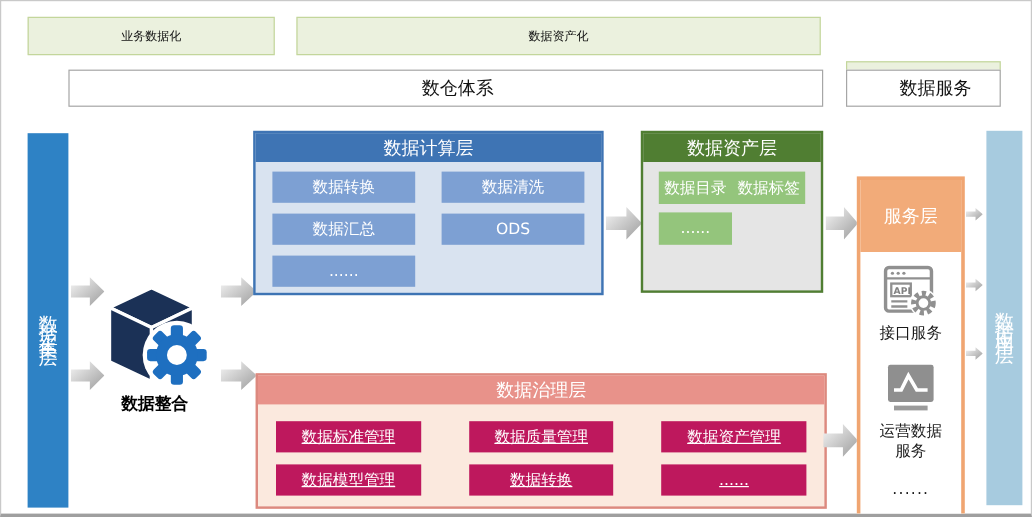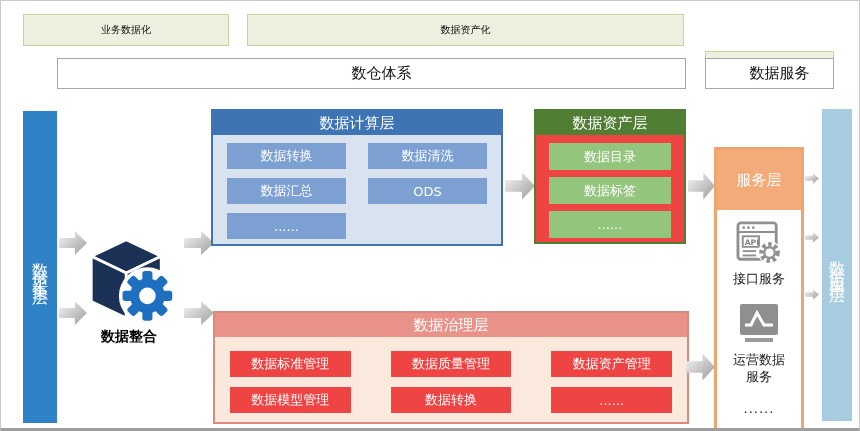--- a/index.html
+++ b/index.html
@@ -18,28 +18,28 @@
   .bar-collect{background:#2e82c5;}
   .bar-app{background:#a7cbdf;}
   
   .layer{display:flex;flex-direction:column;}
   .layer-header{display:flex;align-items:center;justify-content:center;color:#fff;font-size:15px;flex:0 0 auto;}
   .comp{background:#d9e3f0;border:2px solid #3e74b4;}
   .comp .layer-header{background:#3e74b4;height:24px;}
   .comp-grid{display:grid;grid-template-columns:1fr 1fr;column-gap:22px;row-gap:9px;padding:8px 14px;}
   .cell{height:26px;display:flex;align-items:center;justify-content:center;color:#fff;font-size:13px;}
   .comp-cell{background:#7da0d3;}
-  .asset{background:#ef4444;border:2px solid #507e32;}
+  .asset{background:#e5e5e5;border:2px solid #507e32;}
   .asset .layer-header{background:#507e32;height:24px;}
-  .asset-grid{display:grid;grid-template-columns:1fr;row-gap:7px;padding:8px 13px;}
+  .asset-grid{display:grid;grid-template-columns:1fr 1fr;row-gap:7px;padding:8px 13px;}
   .asset-cell{background:#94c57c;height:27px;}
   .gov{background:#fbe9de;border:2px solid #dc897f;}
   .gov .layer-header{background:#e8928a;height:24px;}
   .gov-grid{display:grid;grid-template-columns:1fr 1fr 1fr;column-gap:40px;row-gap:10px;padding:14px 15px 0 15px;}
-  .gov-cell{background:#ef4444;}
+  .gov-cell{background:#be185d;text-decoration:underline;}
   
   .svc{border:3px solid #f0a571;background:#fff;display:flex;flex-direction:column;align-items:center;}
   .svc-header{width:100%;height:60px;background:#f2ab79;display:flex;align-items:center;justify-content:center;
               color:#fff;font-size:15px;flex:0 0 auto;}
   .svc-label{font-size:13px;color:#1a1a1a;text-align:center;line-height:1.35;}
   .svc-dots{font-size:13px;color:#1a1a1a;letter-spacing:1px;}
   
   .integration-label{font-size:14px;font-weight:bold;color:#000;text-align:center;}
   .arrow{position:absolute;}
 </style>

